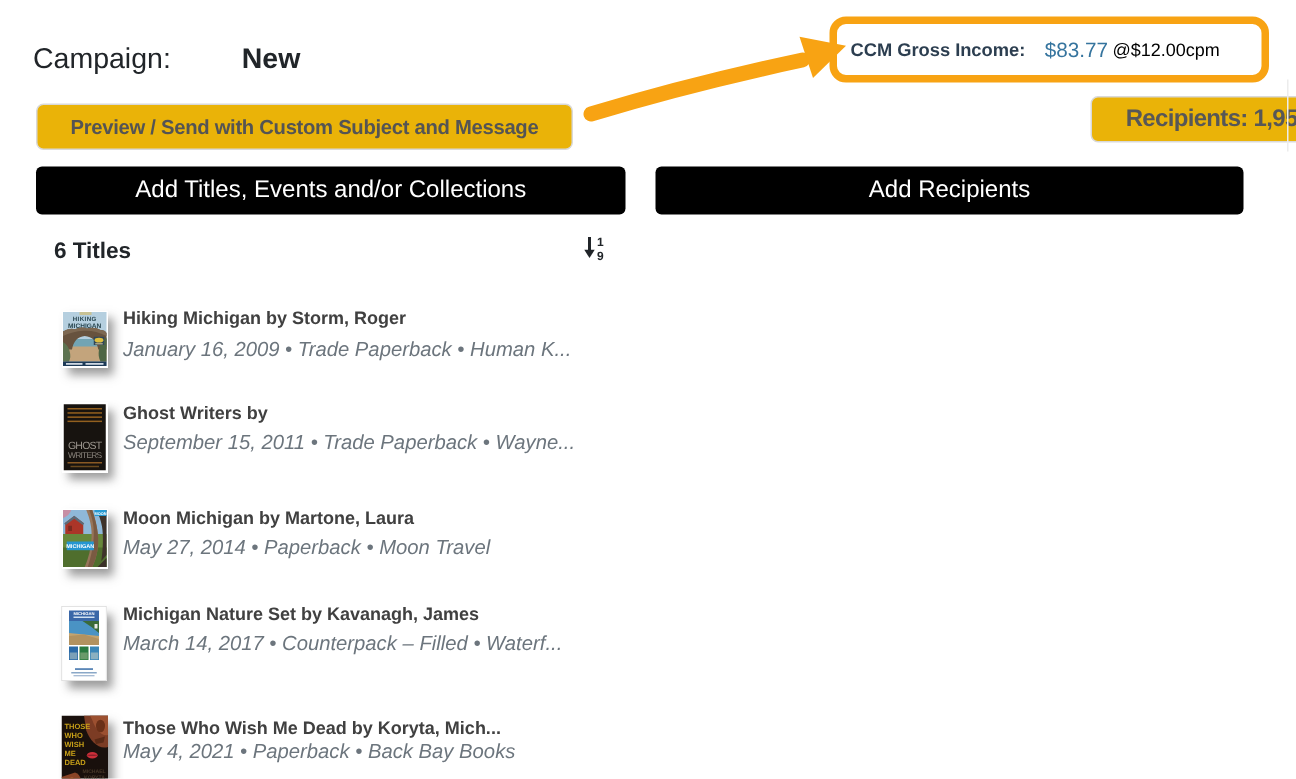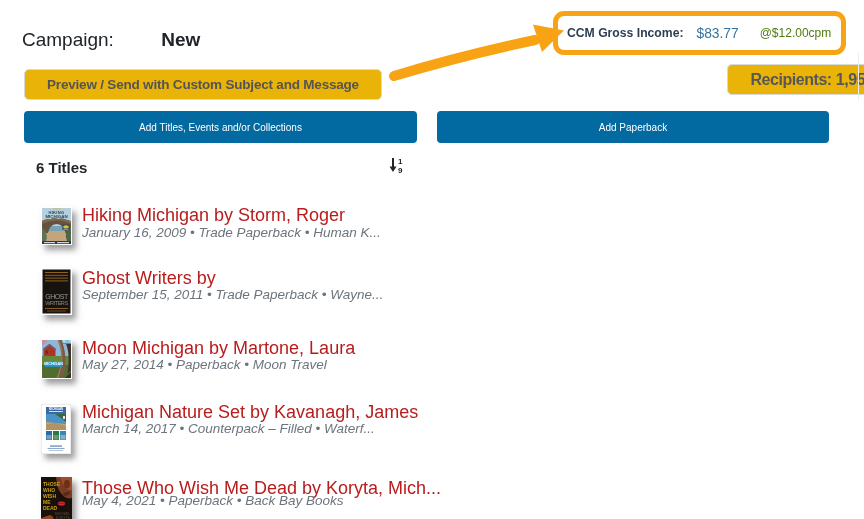--- a/index.html
+++ b/index.html
@@ -5,49 +5,49 @@
   html,body{margin:0;padding:0;}
   body{width:864px;height:519px;overflow:hidden;position:relative;background:#ffffff;
        font-family:"Liberation Sans",sans-serif;}
   .abs{position:absolute;}
   .heading{left:22px;top:29px;font-size:19px;color:#212529;}
   .heading b{font-weight:700;margin-left:42px;}
   .btn-outline{box-sizing:border-box;background:#eab308;border:1px solid #d9d9d9;border-radius:5px;
        display:flex;align-items:center;justify-content:center;color:#545454;font-weight:700;}
   .btn-prev{left:24px;top:69px;width:358px;height:31px;font-size:13.5px;letter-spacing:-0.2px;}
   .btn-recip{left:679px;top:64px;width:170px;height:31px;font-size:16px;letter-spacing:-0.45px;color:#575757;margin-left:48px;}
-  .btn-blue{box-sizing:border-box;background:#0369a1;border-radius:4px;display:flex;align-items:center;
-       justify-content:center;color:#fff;font-size:10px;}
+  .btn-blue{box-sizing:border-box;background:#000000;border-radius:4px;display:flex;align-items:center;
+       justify-content:center;color:#fff;font-size:16px;}
   .btn-blue1{left:24px;top:111px;width:393px;height:32px;}
   .btn-blue2{left:437px;top:111px;width:392px;height:32px;}
   .ccmbox{box-sizing:border-box;left:553px;top:11px;width:293px;height:44px;border:5px solid #f8a313;
        border-radius:11px;background:#fff;display:flex;align-items:center;padding-left:9px;}
   .ccmbox .lbl{font-weight:700;font-size:12.2px;color:#2c3e50;}
   .ccmbox .val{font-size:13.8px;color:#35749e;margin-left:13px;}
-  .ccmbox .cpm{font-size:12px;color:#4d7c0f;margin-left:21px;}
+  .ccmbox .cpm{font-size:12px;color:#000000;margin-left:3px;}
   .vline{left:858px;top:53px;width:1px;height:48px;background:#ececec;}
   .titles-h{left:36px;top:159px;font-size:15px;font-weight:700;color:#212529;}
   .cover{position:absolute;left:0;top:0;box-shadow:4px 5px 6px rgba(60,60,60,0.5);}
-  .t1{position:absolute;white-space:nowrap;font-size:18px;font-weight:400;color:#b91c1c;}
+  .t1{position:absolute;white-space:nowrap;font-size:12px;font-weight:700;color:#404040;}
   .t2{position:absolute;white-space:nowrap;font-size:13.5px;font-style:italic;color:#6c757d;}
 </style>
 </head>
 <body>
   <div class="abs heading">Campaign: <b>New</b></div>
   <div class="abs btn-outline btn-prev">Preview / Send with Custom Subject and Message</div>
   <div class="abs ccmbox">
     <span class="lbl">CCM Gross Income</span>
     <span style="color:#2c3e50;font-size:12.2px;font-weight:700;">:</span>
     <span class="val">$83.77</span>
     <span class="cpm">@$12.00cpm</span>
   </div>
   <div class="abs btn-outline btn-recip">Recipients: 1,953</div>
   <div class="abs vline"></div>
   <div class="abs btn-blue btn-blue1">Add Titles, Events and/or Collections</div>
-  <div class="abs btn-blue btn-blue2">Add Paperback</div>
+  <div class="abs btn-blue btn-blue2">Add Recipients</div>
   <div class="abs titles-h">6 Titles</div>
 
   <svg class="abs" style="left:388px;top:157px" width="16" height="17" viewBox="0 0 16 17">
     <line x1="5" y1="1" x2="5" y2="11" stroke="#212529" stroke-width="2"></line>
     <path d="M1.5 9.5 L5 15 L8.5 9.5 Z" fill="#212529"></path>
     <text x="10" y="7" font-size="8" font-weight="bold" fill="#212529" font-family="Liberation Sans">1</text>
     <text x="10" y="16" font-size="8" font-weight="bold" fill="#212529" font-family="Liberation Sans">9</text>
   </svg>
 
   <svg class="abs" style="left:385px;top:18px" width="185" height="65" viewBox="0 0 185 65">

